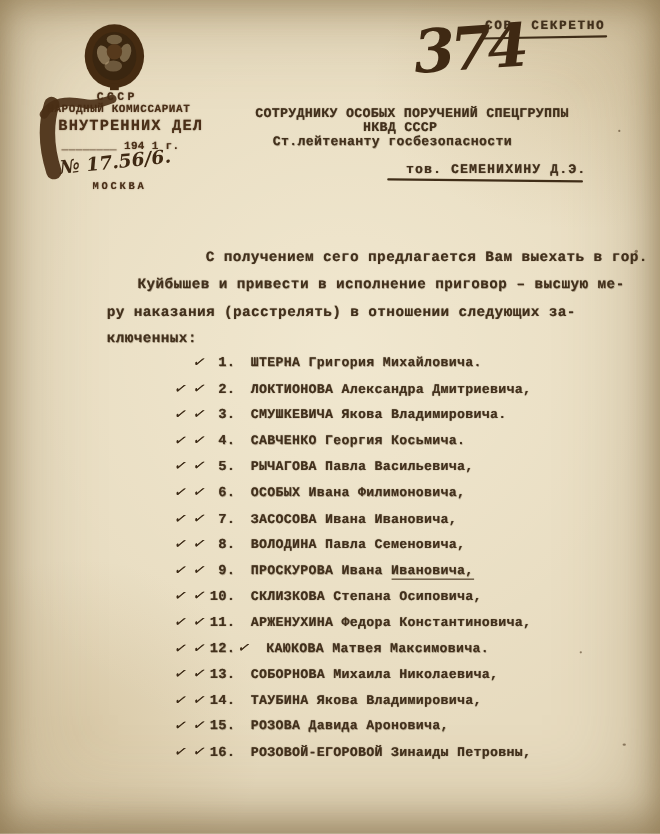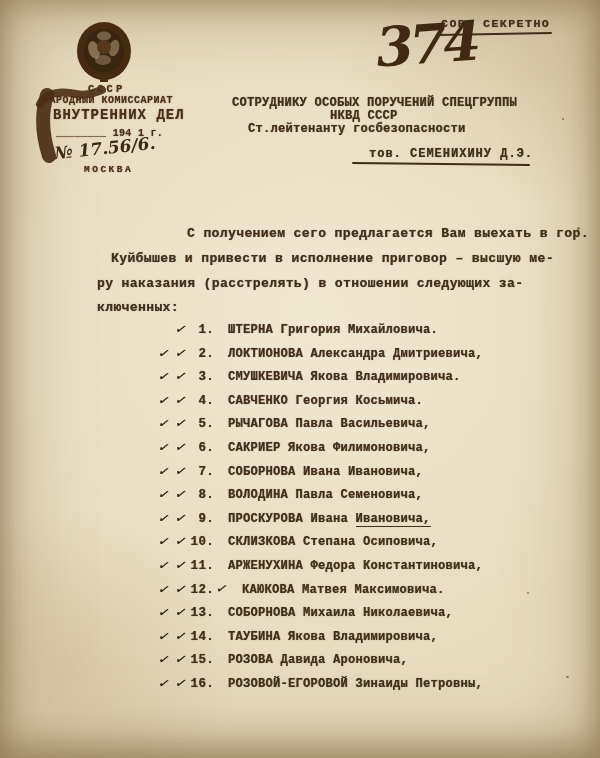--- a/index.html
+++ b/index.html
@@ -95,33 +95,33 @@
   <div>
     <div class="typed hdr" style="left:232px;top:96px;">СОТРУДНИКУ ОСОБЫХ ПОРУЧЕНИЙ СПЕЦГРУППЫ</div>
     <div class="typed hdr" style="left:330px;top:109px;">НКВД СССР</div>
     <div class="typed hdr" style="left:248px;top:122px;">Ст.лейтенанту госбезопасности</div>
     <div class="typed hdr" style="left:369px;top:147px;letter-spacing:1px;">тов. СЕМЕНИХИНУ Д.Э.</div>
     <div class="line" style="left:352px;top:163px;width:178px;height:2px;transform:rotate(.6deg);"></div>
   </div>
 
   <div>
     <div class="typed bodyline" style="left:187px;top:226px;">С получением сего предлагается Вам выехать в гор.</div>
-    <div class="typed bodyline" style="left:99px;top:251px;padding-left:12px;">Куйбышев и привести в исполнение приговор – высшую ме-</div>
+    <div class="typed bodyline" style="left:113px;top:251px;padding-left:12px;">Куйбышев и привести в исполнение приговор – высшую ме-</div>
     <div class="typed bodyline" style="left:97px;top:276px;">ру наказания (расстрелять) в отношении следующих за-</div>
     <div class="typed bodyline" style="left:97px;top:300px;">ключенных:</div>
   </div>
 
   <div id="list">
       <div class="row typed" style="top: 320px;"><span class="slot pre-chk chk"></span><span class="slot num-chk chk">✓</span><span class="slot num">1.</span><span class="name">ШТЕРНА Григория Михайловича.</span></div>
       <div class="row typed" style="top: 343.6px;"><span class="slot pre-chk chk">✓</span><span class="slot num-chk chk">✓</span><span class="slot num">2.</span><span class="name">ЛОКТИОНОВА Александра Дмитриевича,</span></div>
       <div class="row typed" style="top: 367.2px;"><span class="slot pre-chk chk">✓</span><span class="slot num-chk chk">✓</span><span class="slot num">3.</span><span class="name">СМУШКЕВИЧА Якова Владимировича.</span></div>
       <div class="row typed" style="top: 390.8px;"><span class="slot pre-chk chk">✓</span><span class="slot num-chk chk">✓</span><span class="slot num">4.</span><span class="name">САВЧЕНКО Георгия Косьмича.</span></div>
       <div class="row typed" style="top: 414.4px;"><span class="slot pre-chk chk">✓</span><span class="slot num-chk chk">✓</span><span class="slot num">5.</span><span class="name">РЫЧАГОВА Павла Васильевича,</span></div>
-      <div class="row typed" style="top: 438px;"><span class="slot pre-chk chk">✓</span><span class="slot num-chk chk">✓</span><span class="slot num">6.</span><span class="name">САКРИЕР Якова Филимоновича,</span></div>
-      <div class="row typed" style="top: 461.6px;"><span class="slot pre-chk chk">✓</span><span class="slot num-chk chk">✓</span><span class="slot num">7.</span><span class="name">СОБОРНОВА Ивана Ивановича,</span></div>
+      <div class="row typed" style="top: 438px;"><span class="slot pre-chk chk">✓</span><span class="slot num-chk chk">✓</span><span class="slot num">6.</span><span class="name">ОСОБЫХ Ивана Филимоновича,</span></div>
+      <div class="row typed" style="top: 461.6px;"><span class="slot pre-chk chk">✓</span><span class="slot num-chk chk">✓</span><span class="slot num">7.</span><span class="name">ЗАСОСОВА Ивана Ивановича,</span></div>
       <div class="row typed" style="top: 485.2px;"><span class="slot pre-chk chk">✓</span><span class="slot num-chk chk">✓</span><span class="slot num">8.</span><span class="name">ВОЛОДИНА Павла Семеновича,</span></div>
       <div class="row typed" style="top: 508.8px;"><span class="slot pre-chk chk">✓</span><span class="slot num-chk chk">✓</span><span class="slot num">9.</span><span class="name">ПРОСКУРОВА Ивана </span><span class="name ul">Ивановича,</span></div>
       <div class="row typed" style="top: 532.4px;"><span class="slot pre-chk chk">✓</span><span class="slot num-chk chk">✓</span><span class="slot num">10.</span><span class="name">СКЛИЗКОВА Степана Осиповича,</span></div>
       <div class="row typed" style="top: 556px;"><span class="slot pre-chk chk">✓</span><span class="slot num-chk chk">✓</span><span class="slot num">11.</span><span class="name">АРЖЕНУХИНА Федора Константиновича,</span></div>
       <div class="row typed" style="top: 579.6px;"><span class="slot pre-chk chk">✓</span><span class="slot num-chk chk">✓</span><span class="slot num">12.</span><span class="slot post-chk chk">✓</span><span class="name">КАЮКОВА Матвея Максимовича.</span></div>
       <div class="row typed" style="top: 603.2px;"><span class="slot pre-chk chk">✓</span><span class="slot num-chk chk">✓</span><span class="slot num">13.</span><span class="name">СОБОРНОВА Михаила Николаевича,</span></div>
       <div class="row typed" style="top: 626.8px;"><span class="slot pre-chk chk">✓</span><span class="slot num-chk chk">✓</span><span class="slot num">14.</span><span class="name">ТАУБИНА Якова Владимировича,</span></div>
       <div class="row typed" style="top: 650.4px;"><span class="slot pre-chk chk">✓</span><span class="slot num-chk chk">✓</span><span class="slot num">15.</span><span class="name">РОЗОВА Давида Ароновича,</span></div>
       <div class="row typed" style="top: 674px;"><span class="slot pre-chk chk">✓</span><span class="slot num-chk chk">✓</span><span class="slot num">16.</span><span class="name">РОЗОВОЙ-ЕГОРОВОЙ Зинаиды Петровны,</span></div>
     </div>

